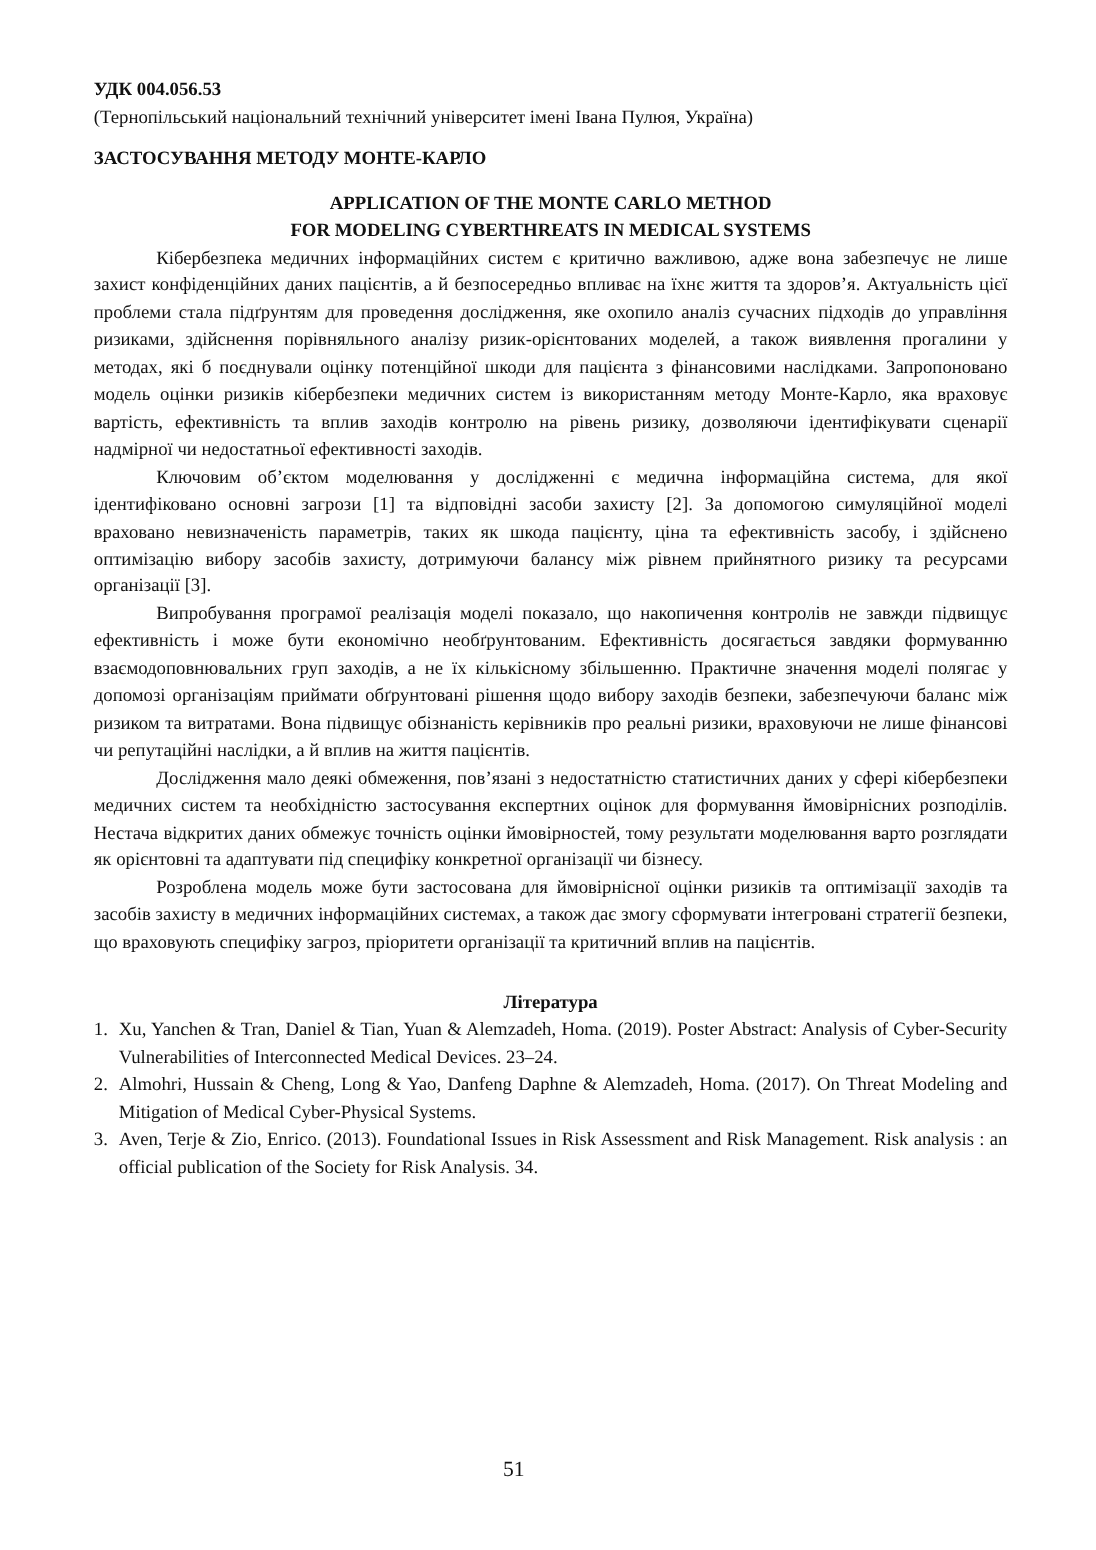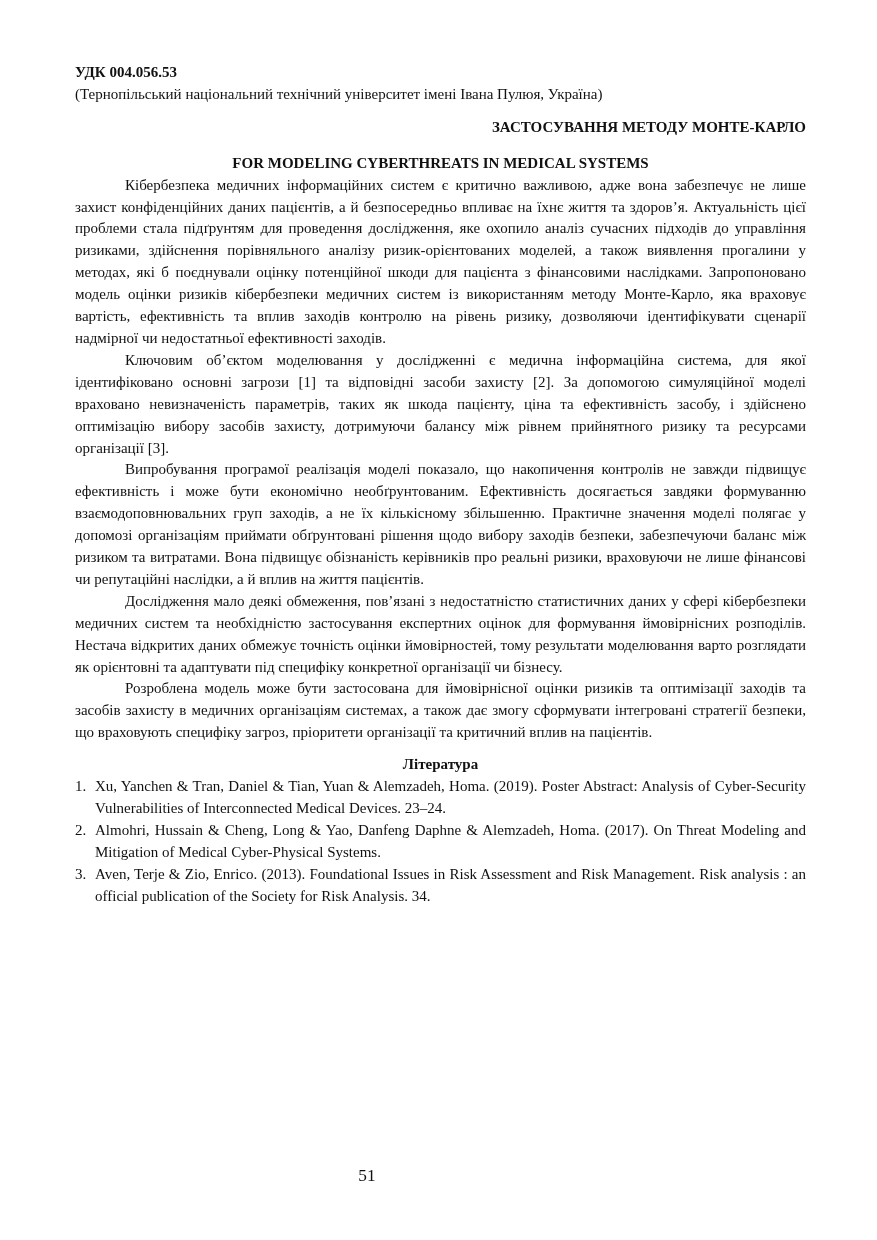--- a/index.html
+++ b/index.html
@@ -13,30 +13,30 @@
   }
   .page {
     position: absolute;
     left: 75px;
     top: 62px;
     width: 731px;
     font-size: 15px;
     line-height: 21.9px;
   }
   .bold { font-weight: bold; }
-  .title-block { font-weight: bold; text-align: right; margin-top: 11px; }
+  .title-block { font-weight: bold; text-align: left; margin-top: 11px; }
   .udc-en { margin-top: 14px; }
   .title-en { font-weight: bold; text-align: center; margin-top: 13px; }
   .body-text { }
   .body-text p {
     margin: 0;
     text-indent: 50px;
     text-align: justify;
   }
-  .refs-heading { font-weight: bold; text-align: center; margin-top: 10px; }
+  .refs-heading { font-weight: bold; text-align: center; margin-top: 26px; }
   ol.refs {
     margin: 0;
     padding: 0;
     list-style: none;
   }
   ol.refs li {
     position: relative;
     padding-left: 20px;
     text-align: justify;
   }
@@ -46,46 +46,48 @@
     top: 0;
   }
   .page-number {
     position: absolute;
     left: 0;
     width: 734px;
     top: 1166px;
     text-align: center;
     font-family: "Liberation Serif", "DejaVu Serif", serif;
     font-size: 17.3px;
+    padding-left: 44px;
   }
 </style>
 </head>
 <body>
 
 <div class="page">
   <div>
     <div class="bold">УДК 004.056.53</div>
     <div>(Тернопільський національний технічний університет імені Івана Пулюя, Україна)</div>
     <div class="title-block">
       <div>ЗАСТОСУВАННЯ МЕТОДУ МОНТЕ-КАРЛО</div>
     </div>
   </div>
 
   <div class="udc-en">
     <div class="title-en">
+      <div>APPLICATION OF THE MONTE CARLO METHOD</div>
       <div>FOR MODELING CYBERTHREATS IN MEDICAL SYSTEMS</div>
     </div>
   </div>
 
   <div class="body-text">
     <p>Кібербезпека медичних інформаційних систем є критично важливою, адже вона забезпечує не лише захист конфіденційних даних пацієнтів, а й безпосередньо впливає на їхнє життя та здоров’я. Актуальність цієї проблеми стала підґрунтям для проведення дослідження, яке охопило аналіз сучасних підходів до управління ризиками, здійснення порівняльного аналізу ризик-орієнтованих моделей, а також виявлення прогалини у методах, які б поєднували оцінку потенційної шкоди для пацієнта з фінансовими наслідками. Запропоновано модель оцінки ризиків кібербезпеки медичних систем із використанням методу Монте-Карло, яка враховує вартість, ефективність та вплив заходів контролю на рівень ризику, дозволяючи ідентифікувати сценарії надмірної чи недостатньої ефективності заходів.</p>
     <p>Ключовим об’єктом моделювання у дослідженні є медична інформаційна система, для якої ідентифіковано основні загрози [1] та відповідні засоби захисту [2]. За допомогою симуляційної моделі враховано невизначеність параметрів, таких як шкода пацієнту, ціна та ефективність засобу, і здійснено оптимізацію вибору засобів захисту, дотримуючи балансу між рівнем прийнятного ризику та ресурсами організації [3].</p>
     <p>Випробування програмої реалізація моделі показало, що накопичення контролів не завжди підвищує ефективність і може бути економічно необґрунтованим. Ефективність досягається завдяки формуванню взаємодоповнювальних груп заходів, а не їх кількісному збільшенню. Практичне значення моделі полягає у допомозі організаціям приймати обґрунтовані рішення щодо вибору заходів безпеки, забезпечуючи баланс між ризиком та витратами. Вона підвищує обізнаність керівників про реальні ризики, враховуючи не лише фінансові чи репутаційні наслідки, а й вплив на життя пацієнтів.</p>
     <p>Дослідження мало деякі обмеження, пов’язані з недостатністю статистичних даних у сфері кібербезпеки медичних систем та необхідністю застосування експертних оцінок для формування ймовірнісних розподілів. Нестача відкритих даних обмежує точність оцінки ймовірностей, тому результати моделювання варто розглядати як орієнтовні та адаптувати під специфіку конкретної організації чи бізнесу.</p>
-    <p>Розроблена модель може бути застосована для ймовірнісної оцінки ризиків та оптимізації заходів та засобів захисту в медичних організаціям системах, а також дає змогу сформувати інтегровані стратегії безпеки, що враховують специфіку загроз, пріоритети організації та критичний вплив на пацієнтів.</p>
+    <p>Розроблена модель може бути застосована для ймовірнісної оцінки ризиків та оптимізації заходів та засобів захисту в медичних інформаційних системах, а також дає змогу сформувати інтегровані стратегії безпеки, що враховують специфіку загроз, пріоритети організації та критичний вплив на пацієнтів.</p>
   </div>
 
   <div class="refs-heading">Література</div>
   <ol class="refs">
     <li>
       <span class="num">1.</span>
       <span>Xu, Yanchen &amp; Tran, Daniel &amp; Tian, Yuan &amp; Alemzadeh, Homa. (2019). Poster Abstract: Analysis of Cyber-Security Vulnerabilities of Interconnected Medical Devices. 23–24.</span>
     </li>
     <li>
       <span class="num">2.</span>

